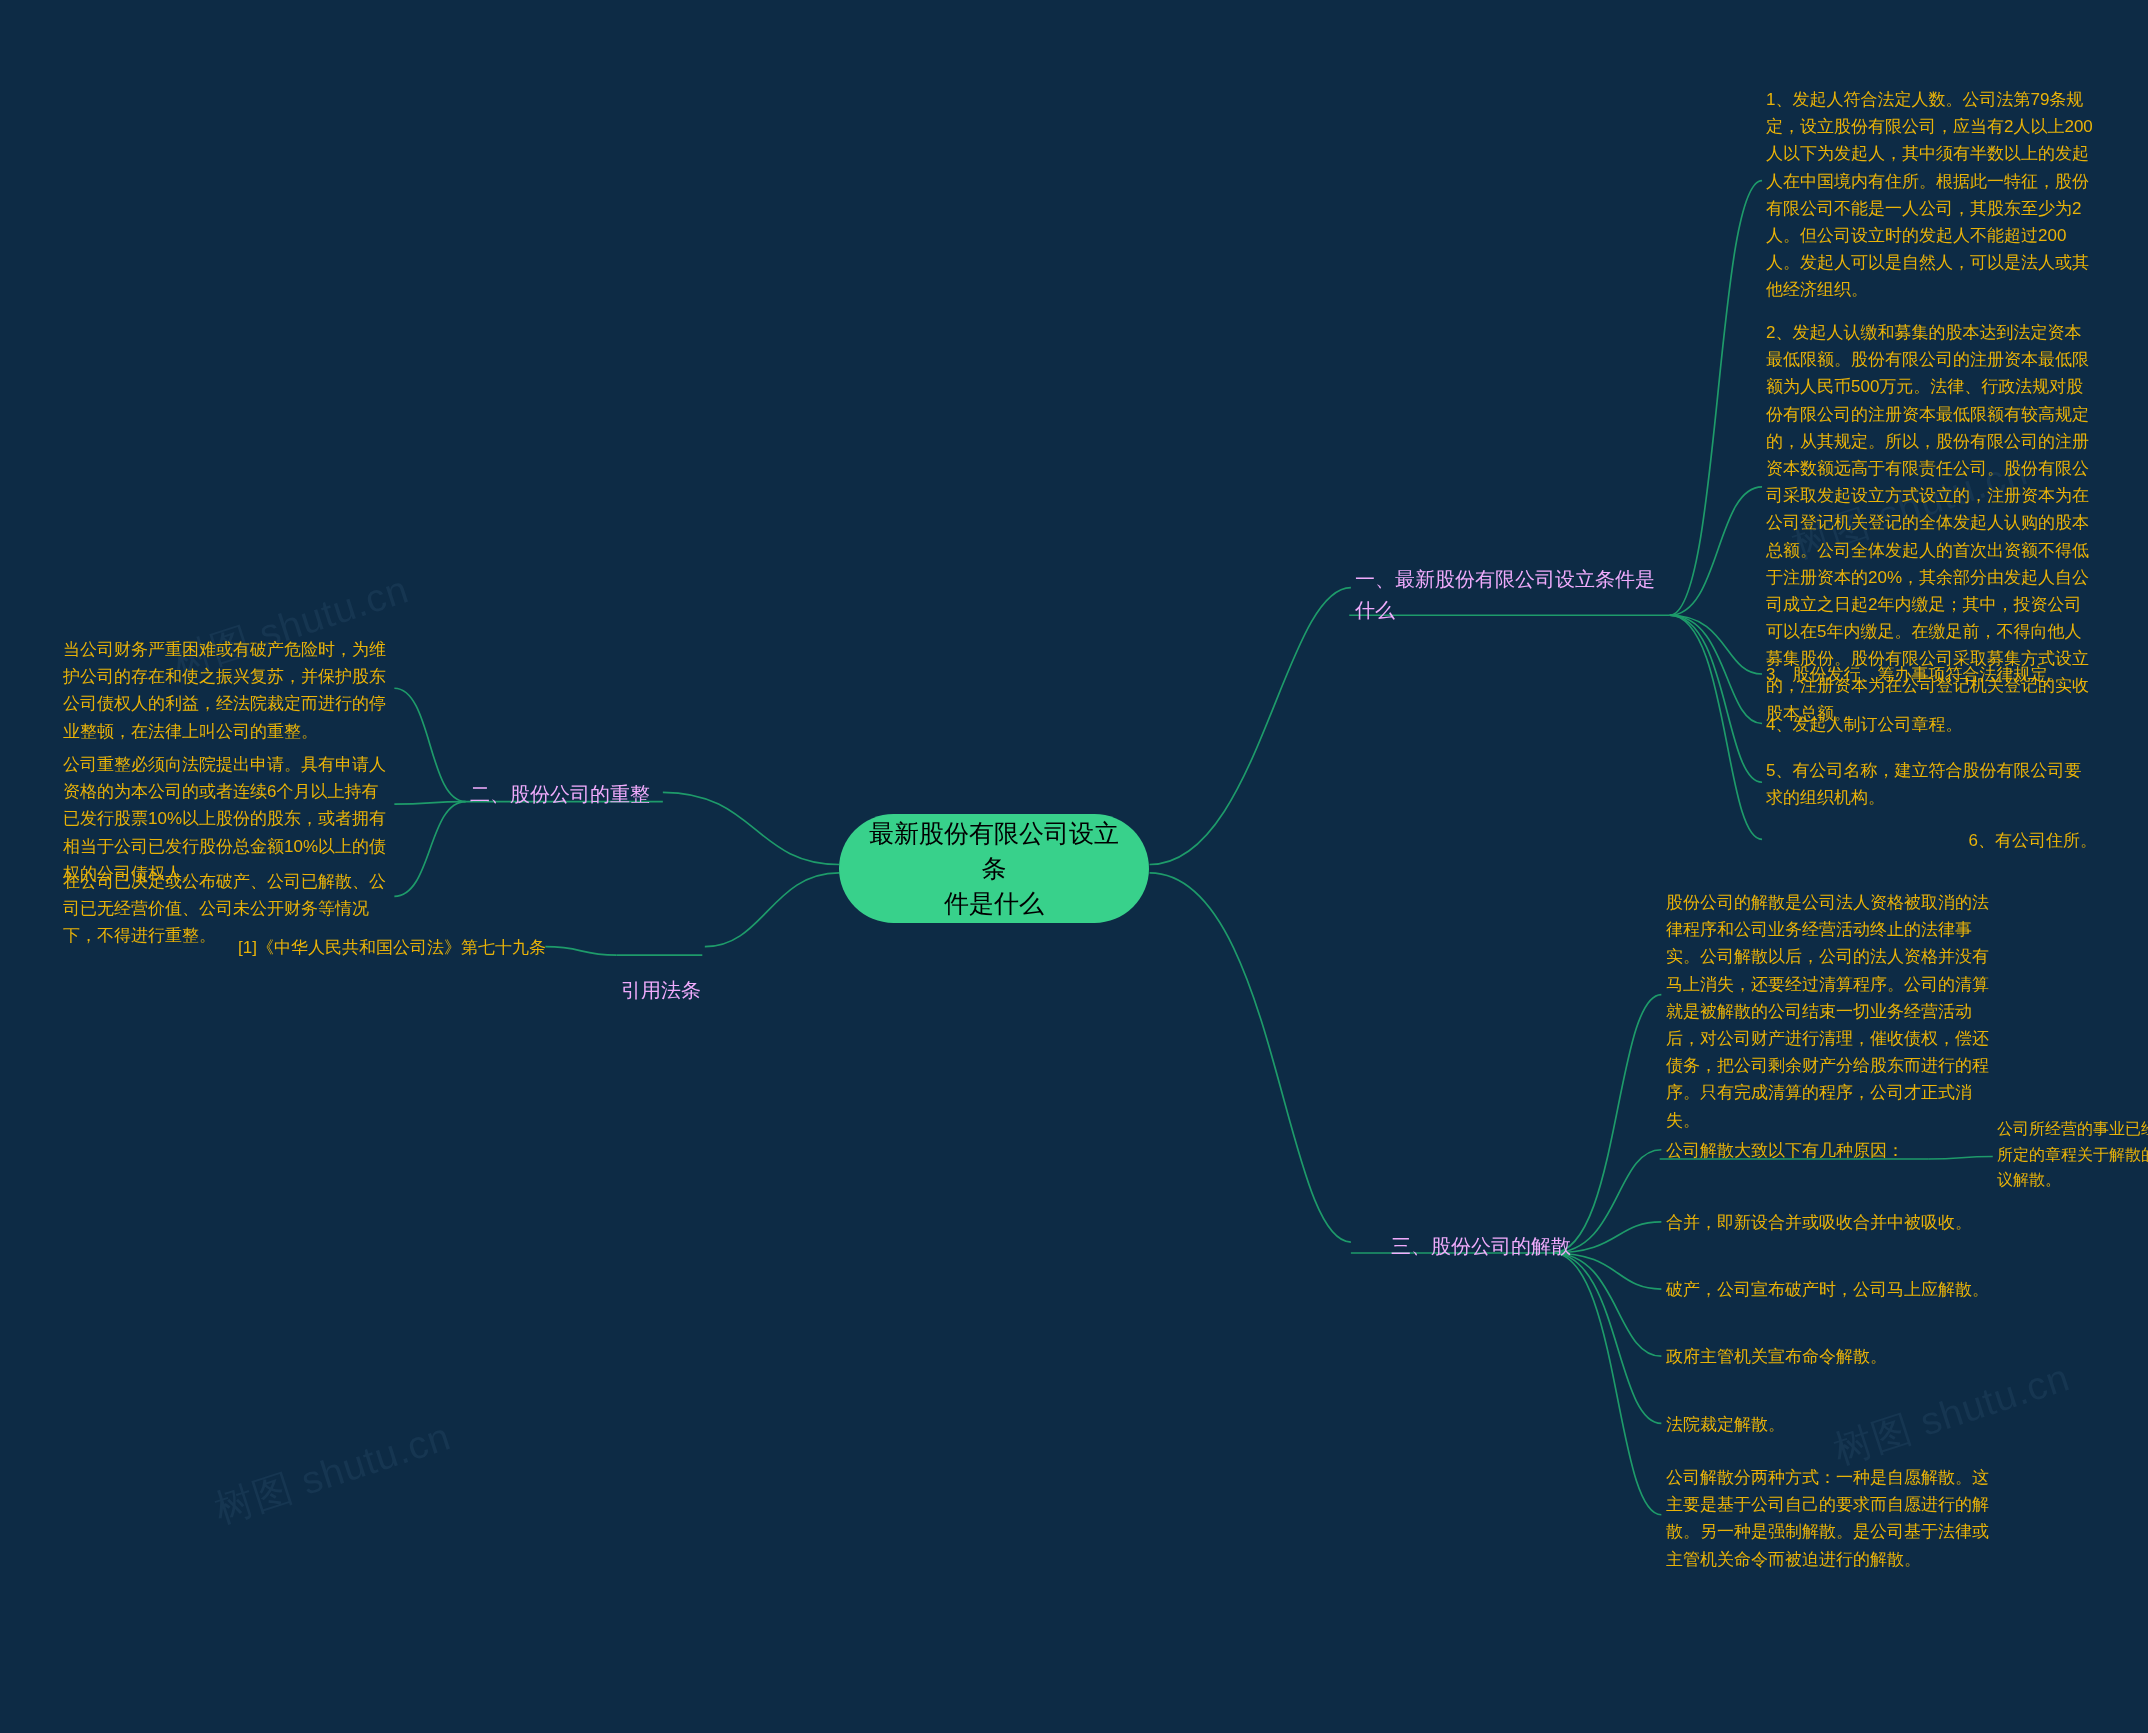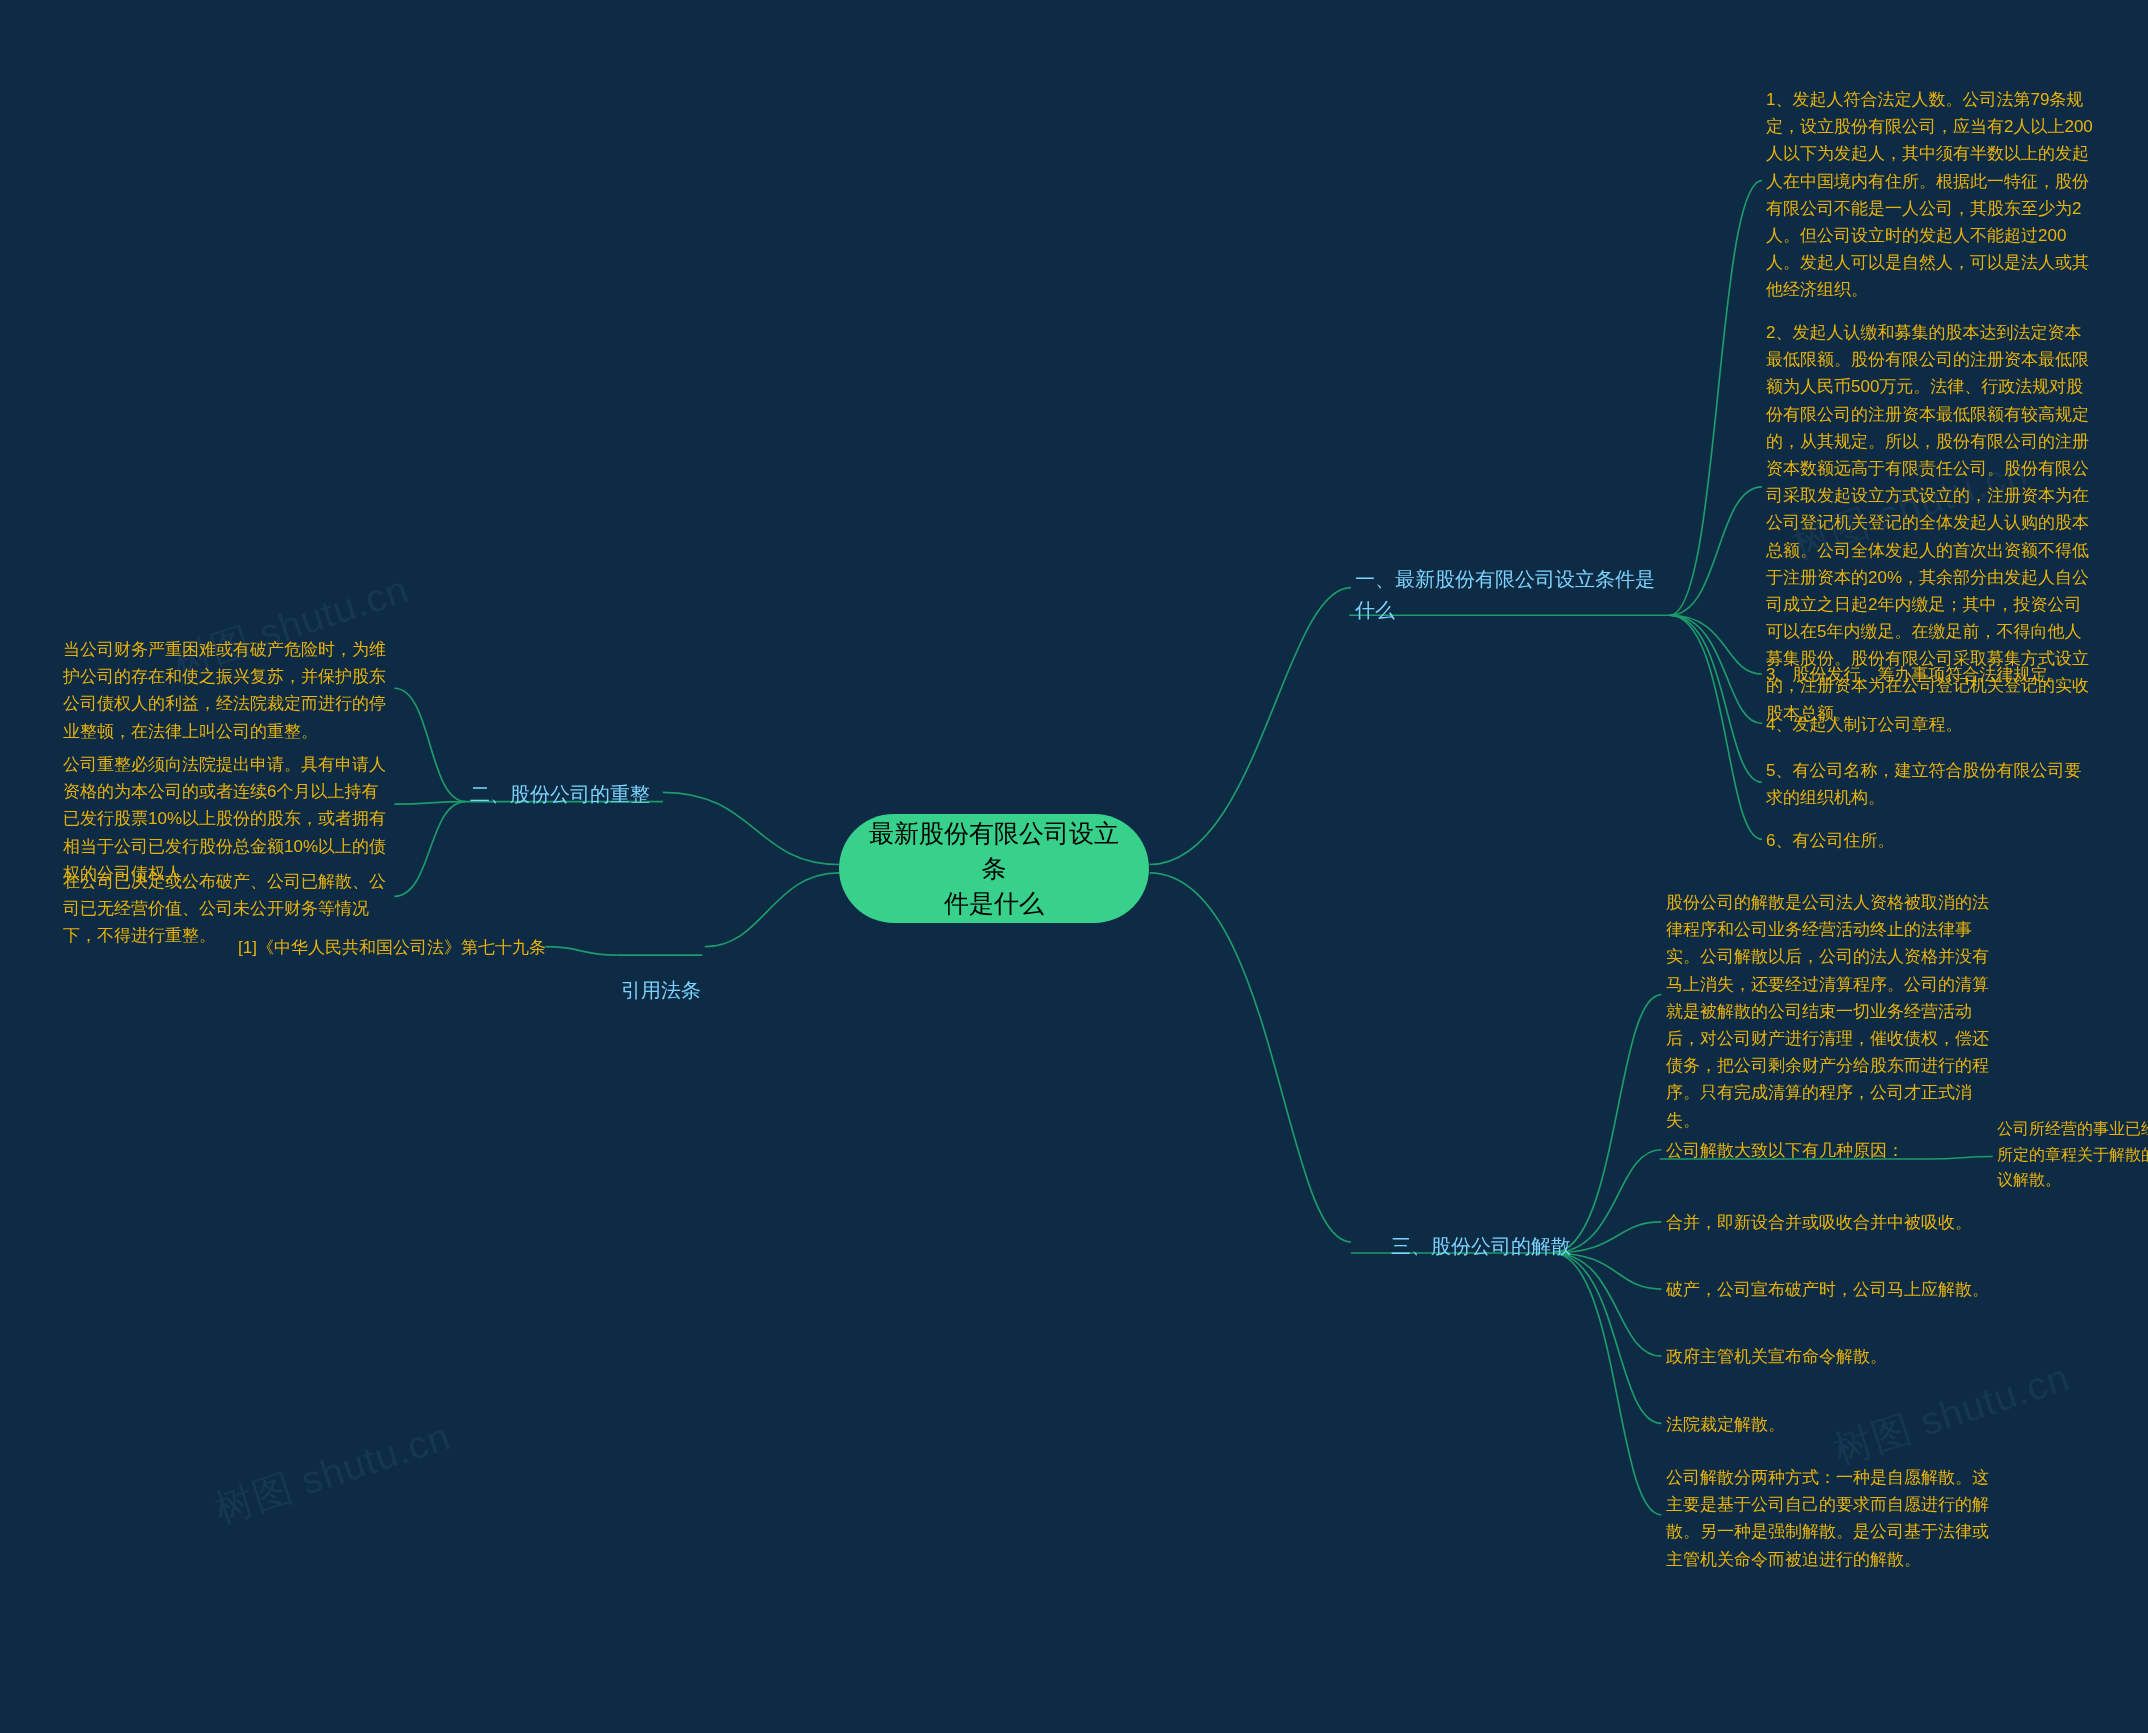--- a/index.html
+++ b/index.html
@@ -40,21 +40,21 @@
     justify-content: center;
     text-align: center;
     color: #000000;
     font-size: 25px;
     line-height: 1.4;
     padding: 17px 30px;
     font-weight: 500;
   }
   .branch-label {
     position: absolute;
-    color: #7dd3fc;
+    color: #f0abfc;
     font-size: 20px;
     white-space: pre-line;
   }
   .leaf {
     position: absolute;
     color: #eab308;
     font-size: 17px;
     line-height: 1.6;
     width: 336px;
     text-align: left;
@@ -131,21 +131,21 @@
 <div class="root-node" style="white-space: pre-line;">最新股份有限公司设立条
 件是什么</div>
 
 <div class="branch-label" style="left: 1355px; top: 564px; width: 319px; white-space: pre-line;">一、最新股份有限公司设立条件是
 什么</div>
 <div class="leaf" style="left:1766px; top:86px; width:331px;">1、发起人符合法定人数。公司法第79条规定，设立股份有限公司，应当有2人以上200人以下为发起人，其中须有半数以上的发起人在中国境内有住所。根据此一特征，股份有限公司不能是一人公司，其股东至少为2人。但公司设立时的发起人不能超过200人。发起人可以是自然人，可以是法人或其他经济组织。</div>
 <div class="leaf" style="left:1766px; top:319px; width:331px;">2、发起人认缴和募集的股本达到法定资本最低限额。股份有限公司的注册资本最低限额为人民币500万元。法律、行政法规对股份有限公司的注册资本最低限额有较高规定的，从其规定。所以，股份有限公司的注册资本数额远高于有限责任公司。股份有限公司采取发起设立方式设立的，注册资本为在公司登记机关登记的全体发起人认购的股本总额。公司全体发起人的首次出资额不得低于注册资本的20%，其余部分由发起人自公司成立之日起2年内缴足；其中，投资公司可以在5年内缴足。在缴足前，不得向他人募集股份。股份有限公司采取募集方式设立的，注册资本为在公司登记机关登记的实收股本总额。</div>
 <div class="leaf" style="left:1766px; top:661px; width:331px;">3、股份发行、筹办事项符合法律规定。</div>
 <div class="leaf" style="left:1766px; top:711px; width:331px;">4、发起人制订公司章程。</div>
 <div class="leaf" style="left:1766px; top:757px; width:331px;">5、有公司名称，建立符合股份有限公司要求的组织机构。</div>
-<div class="leaf" style="left:1766px; top:827px; width:331px;">6、有公司住所。</div>
+<div class="leaf" style="left:1766px; top:827px; width:331px;text-align:right;">6、有公司住所。</div>
 
 <div class="branch-label" style="left:470px; top:779px;">二、股份公司的重整</div>
 <div class="leaf leaf-left" style="left:63px; top:636px; width:331px;">当公司财务严重困难或有破产危险时，为维护公司的存在和使之振兴复苏，并保护股东公司债权人的利益，经法院裁定而进行的停业整顿，在法律上叫公司的重整。</div>
 <div class="leaf leaf-left" style="left:63px; top:751px; width:331px;">公司重整必须向法院提出申请。具有申请人资格的为本公司的或者连续6个月以上持有已发行股票10%以上股份的股东，或者拥有相当于公司已发行股份总金额10%以上的债权的公司债权人。</div>
 <div class="leaf leaf-left" style="left:63px; top:868px; width:331px;">在公司已决定或公布破产、公司已解散、公司已无经营价值、公司未公开财务等情况下，不得进行重整。</div>
 
 <div class="branch-label" style="left:621px; top:975px;">引用法条</div>
 <div class="leaf leaf-left" style="left:227px; top:934px; width:319px; text-align:right;">[1]《中华人民共和国公司法》第七十九条</div>
 
 <div class="branch-label" style="left:1355px; top:1231px;margin-left:36px;">三、股份公司的解散</div>

